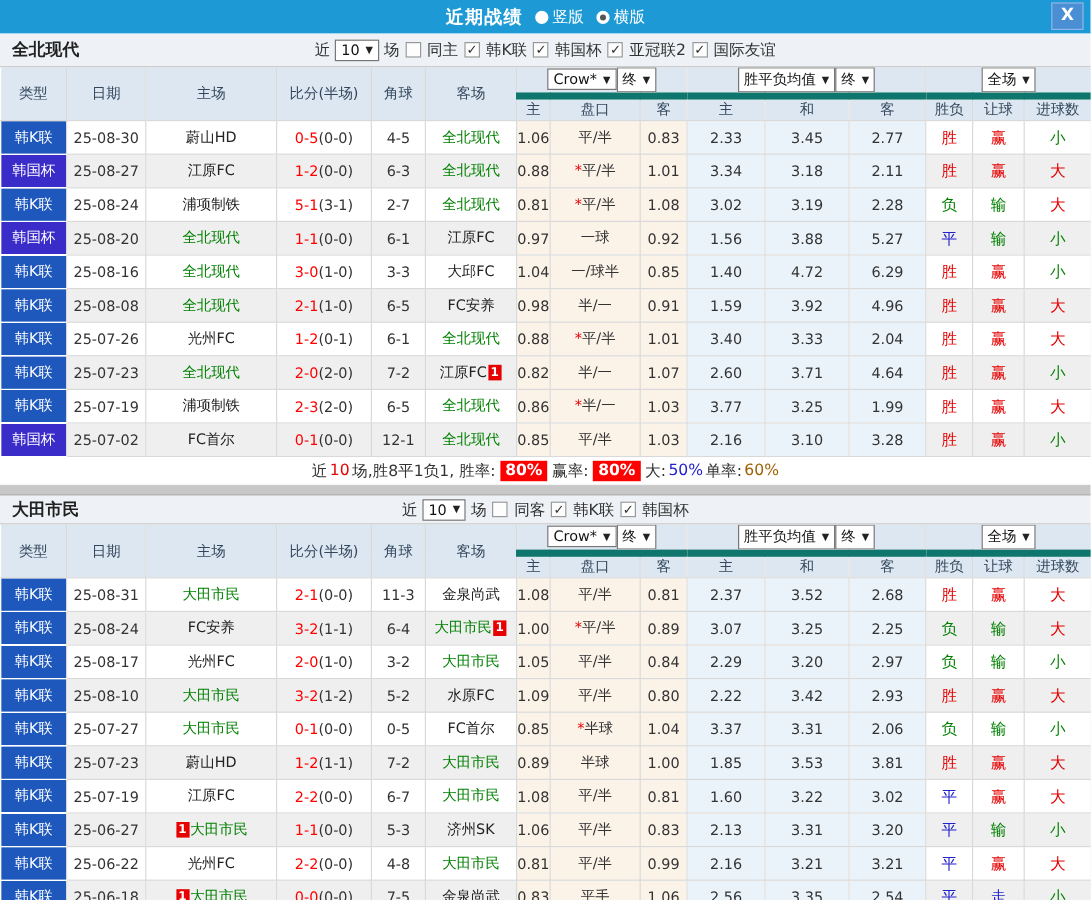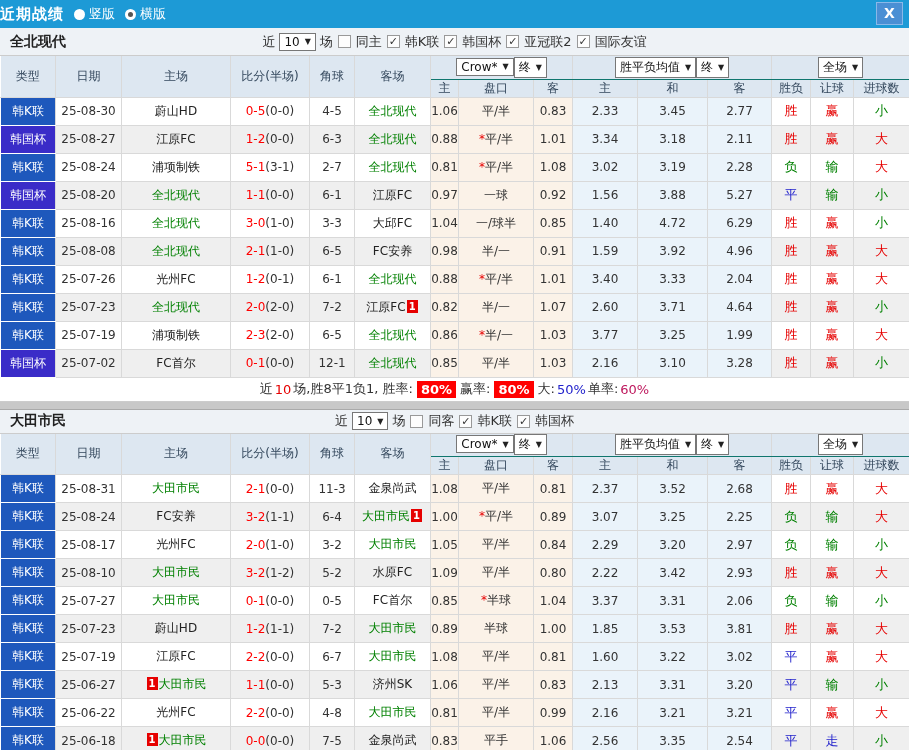--- a/index.html
+++ b/index.html
@@ -1,21 +1,21 @@
 <!DOCTYPE html>
 <html><head>
 <meta charset="utf-8">
 <style>
   *{margin:0;padding:0;box-sizing:border-box}
   html,body{background:#fff}
   body{font-family:"DejaVu Sans","Liberation Sans",sans-serif;width:909px;height:750px;overflow:hidden}
   .app{width:909px;height:750px;overflow:hidden;background:#fff}
 
   
-  .topbar{height:28px;background:#1d9ad6;display:flex;align-items:center;position:relative;color:#fff}
+  .topbar{height:28px;background:#1d9ad6;display:flex;align-items:center;justify-content:center;position:relative;color:#fff}
   .tb-title{font-size:15px;font-weight:bold;letter-spacing:1px}
   .radio{width:11px;height:11px;border-radius:50%;background:#fff;display:inline-block;margin:0 4px 0 10px;position:relative;flex:0 0 auto}
   .radio.sel::after{content:'';position:absolute;left:3px;top:3px;width:5px;height:5px;border-radius:50%;background:#555}
   .radio-label{font-size:13px}
   .closebtn{position:absolute;right:6px;top:2px;width:27px;height:23px;background:#4a8fd4;border:1px solid #8ab8e8;color:#fff;font-weight:bold;text-align:center;line-height:21px;font-size:14px;cursor:pointer}
 
   
   .sec-title{position:relative;display:flex;align-items:center;justify-content:center;background:#eef2f6;border-bottom:1px solid #ccc}
   .sec-title.h28{height:28px}
   .sec-title.h24{height:24px}
@@ -25,21 +25,21 @@
   .cb{display:inline-block;width:13px;height:13px;border:1px solid #999;background:#fdfdfd;font-size:11px;line-height:11px;text-align:center;color:#333;font-weight:bold;margin:0 1px;cursor:pointer}
   .selbox{display:inline-flex;align-items:center;gap:5px;border:1px solid #777;background:#fff;padding:1px 4px;font-size:12px;color:#111;cursor:pointer}
   .sel-arrow{font-size:8px;color:#222}
 
   
   table.grid{border-collapse:collapse;table-layout:fixed;width:909px}
   th,td{border-right:1px solid #d9d9d9;border-bottom:1px solid #d9d9d9;text-align:center;vertical-align:middle;overflow:hidden;white-space:nowrap}
   thead th{background:#dde7f1;color:#33475c;font-weight:normal;font-size:12px}
   .hrow1 th{height:23px}
   .hrow2 th{height:17px}
-  .hgroup{border-bottom:1px solid #0f766e}
+  .hgroup{border-bottom:6px solid #0f766e}
   tbody td{height:28px;font-size:12px;color:#333;background:#fff}
   tr.even td{background:#efefef}
   td.pk-bg, tr.even td.pk-bg{background:#fbf2e8}
   td.avg-bg, tr.even td.avg-bg{background:#eaf3fa}
   td.c-league{color:#fff;font-size:12px;border-bottom:1px solid #fff;border-left:1px solid #fff}
   .tgreen{color:#008000}
   .tdark{color:#222}
   .score-main{color:#f00}
   .score-half{color:#333}
   .star{color:#e60000}
@@ -322,21 +322,21 @@
       <div class="summary">
         <span class="spart">近</span>
         <span class="spart" style="color: rgb(230, 0, 0);">10</span>
         <span class="spart">场,胜8平1负1, 胜率:</span>
         <span class="chip">80%</span>
         <span class="spart">赢率:</span>
         <span class="chip">80%</span>
         <span class="spart">大:</span>
         <span class="spart" style="color: rgb(34, 34, 204);">50%</span>
         <span class="spart"> 单率:</span>
-        <span class="spart" style="color: #be185d;">60%</span>
+        <span class="spart" style="color: #a16207;">60%</span>
       </div>
     </div>
   <div class="sec-gap"></div>
   <div>
       <div class="sec-title h24">
         <div class="team-title">大田市民</div>
         <div class="filters">
           <span class="flabel">近</span>
           <span class="selbox">
             <span class="sel-label">10</span>

